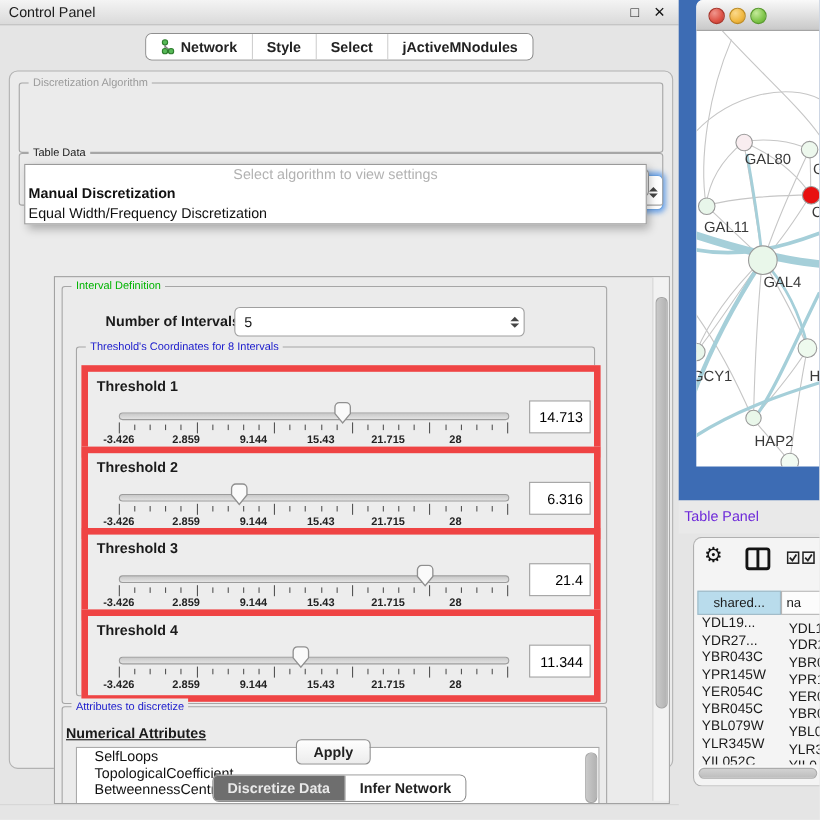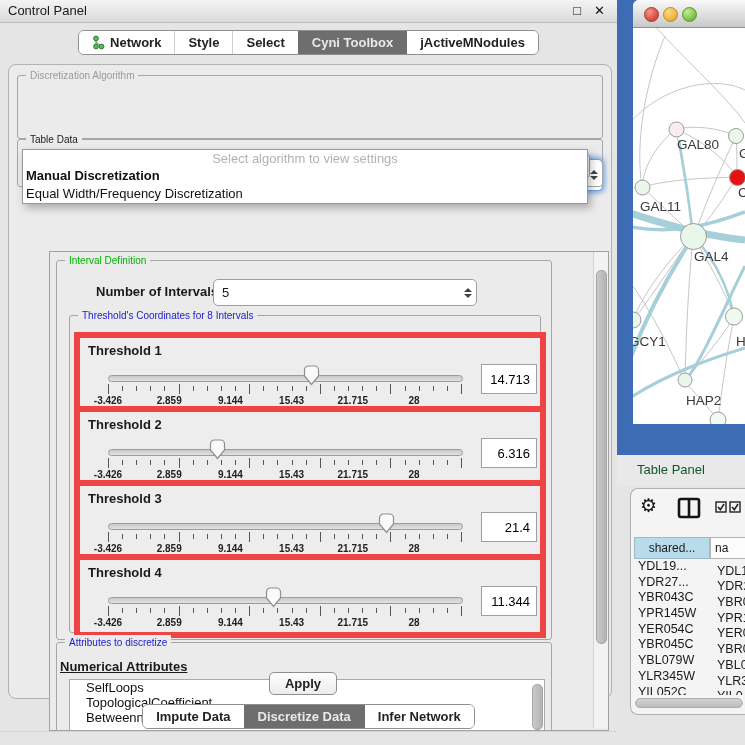--- a/index.html
+++ b/index.html
@@ -70,21 +70,21 @@
   .pushbtn{position:absolute;background:linear-gradient(#fefefe,#ececec);border:1px solid #8f8f8f;
        border-radius:5px;font-size:13px;font-weight:bold;text-align:center;color:#222;}
   
   #right-blue{position:absolute;left:617px;top:0;width:128px;height:455px;background:#3d6cb4;}
   #mac-window{position:absolute;left:633px;top:0;width:112px;height:424px;background:#fff;border-radius:6px 0 0 0;overflow:hidden;}
   #mac-titlebar{position:absolute;left:0;top:0;width:100%;height:27px;
        background:linear-gradient(#f9f9f9,#c9c9c9);border-bottom:1px solid #8e8e8e;}
   .light{position:absolute;top:7px;width:13px;height:13px;border-radius:50%;}
   #net-canvas{position:absolute;left:0;top:28px;width:112px;height:396px;}
   #tp-titlebar{position:absolute;left:617px;top:455px;width:128px;height:30px;background:#e9e9e9;}
-  #tp-title{position:absolute;left:20px;top:0;line-height:30px;font-size:13px;color:#14532d;}
+  #tp-title{position:absolute;left:5px;top:0;line-height:30px;font-size:13px;color:#6d28d9;}
   #table-panel{position:absolute;left:630px;top:488px;width:115px;height:225px;background:#f4f4f4;
        border:1px solid #b0b0b0;border-right:none;border-radius:8px 0 0 8px;overflow:hidden;}
   #tp-toolbar{position:absolute;left:0;top:0;width:100%;height:40px;}
   #gear-ico{position:absolute;left:9px;top:5px;font-size:19px;color:#141414;}
   #col-ico{position:absolute;left:46px;top:8px;}
   #chk-ico{position:absolute;left:84px;top:12px;}
   .hdrcell{position:absolute;top:48px;height:20px;font-size:12px;line-height:20px;text-align:center;
        border:1px solid #9fb9c6;overflow:hidden;white-space:nowrap;}
   #hdr1{left:3px;width:74px;background:#b9dcec;color:#1a1a1a;}
   #hdr2{left:79px;width:60px;background:#fcfcfc;border-color:#b5b5b5;text-align:left;padding-left:4px;}
@@ -117,23 +117,20 @@
             <circle cx="4" cy="11.5" r="2.4" fill="#57b957" stroke="#2e7d2e"></circle>
             <circle cx="9.5" cy="11.5" r="2.4" fill="#57b957" stroke="#2e7d2e"></circle>
           </svg>
           <span>Network</span>
         </div>
         <div class="tab">
           <span>Style</span>
         </div>
         <div class="tab">
           <span>Select</span>
-        </div>
-        <div class="tab selected">
-          <span>Cyni Toolbox</span>
         </div>
         <div class="tab">
           <span>jActiveMNodules</span>
         </div>
       </div>
   </div>
 
   <div id="outer-panel">
 
     <div class="group" style="left:8px;top:10px;width:584px;height:62px;">
@@ -376,23 +373,20 @@
       <div class="vscroll" style="right:0;top:0;width:14px;height:476px;">
         <div class="vthumb" style="top:18px;height:372px;"></div>
       </div>
     </div>
 
     <div class="pushbtn" style="left:260px;top:607px;width:66px;height:21px;line-height:21px;">Apply</div>
   </div>
 
   <div id="bottom-tabbar-wrap">
     <div class="tabbar" id="bottom-tabbar">
-        <div class="tab">
-          <span>Impute Data</span>
-        </div>
         <div class="tab selected">
           <span>Discretize Data</span>
         </div>
         <div class="tab">
           <span>Infer Network</span>
         </div>
       </div>
   </div>
   <div style="position:absolute;left:0;top:731px;width:617px;height:1px;background:#d5d5d5;"></div>
 </div>

